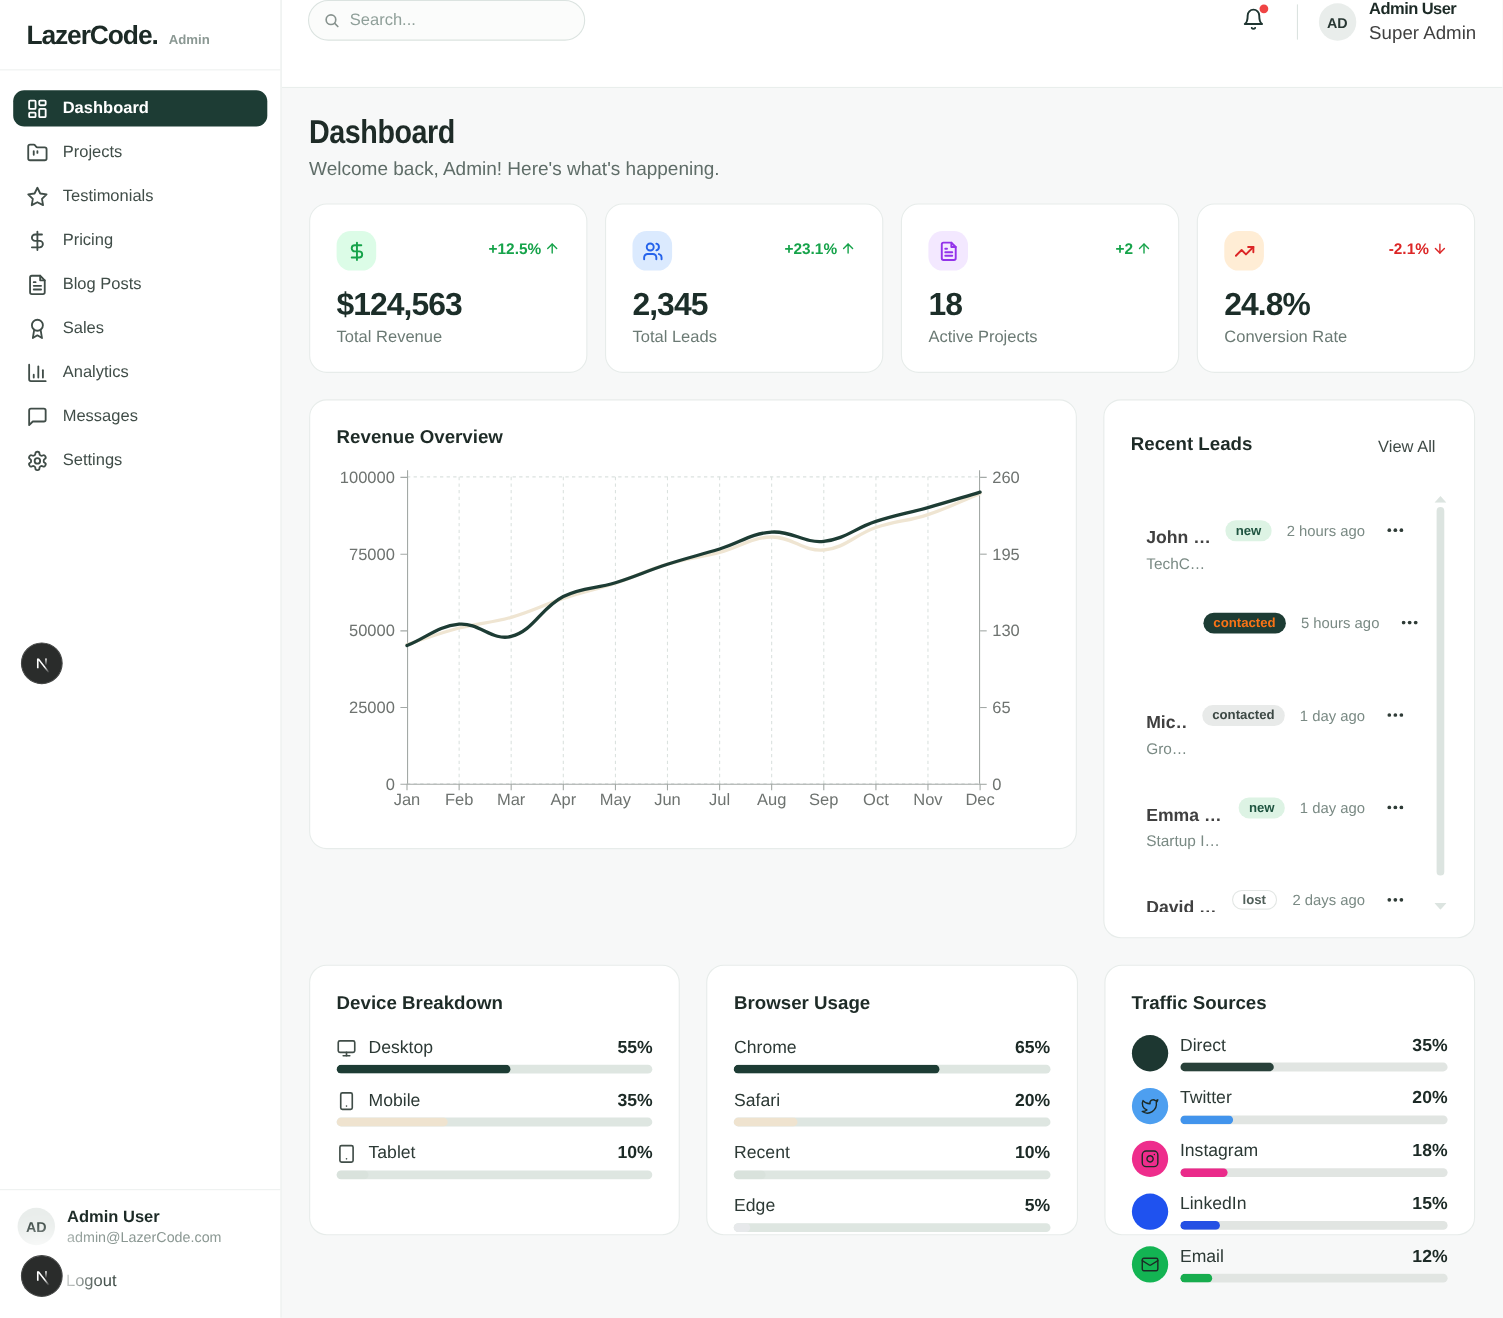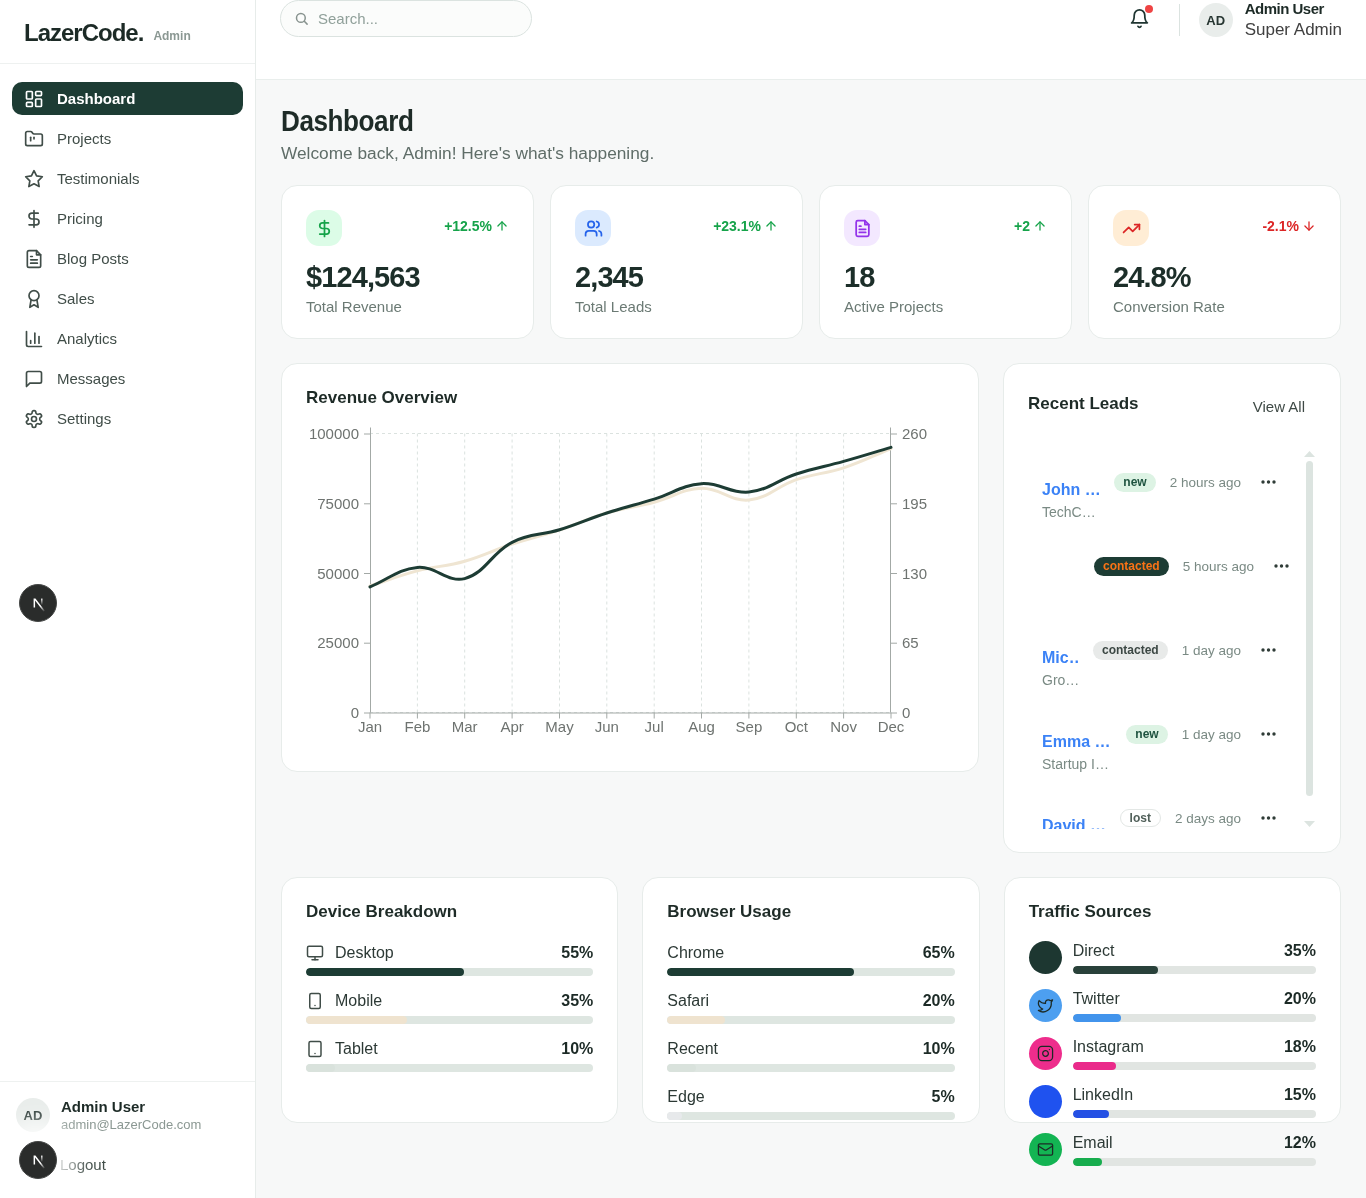--- a/index.html
+++ b/index.html
@@ -41,21 +41,21 @@
 .slab { font-size:15px; color:#6b7a74; margin-top:6px; }
 .row2 { display:grid; grid-template-columns:698px 1fr; gap:24px; margin-top:24px; align-items:start; }
 .card { background:#fff; border:1px solid #e7ecea; border-radius:16px; padding:24px; }
 .ctitle { font-size:17px; font-weight:bold; color:#1e2b27; }
 .row3 { display:grid; grid-template-columns:repeat(3,1fr); gap:24px; margin-top:24px; }
 .row3 .card { height:246px; }
 .nextbadge { position:fixed; left:19px; width:38px; height:38px; border-radius:50%; background:#2a2c2b; border:1px solid #454746; box-shadow:0 0 26px 18px rgba(255,255,255,0.92); display:flex; align-items:center; justify-content:center; z-index:50; }
 .llist { margin-top:36px; height:378px; overflow:hidden; padding-left:14px; padding-right:40px; }
 .lead { display:flex; align-items:center; gap:14px; height:62px; margin-bottom:22px; }
 .linfo { flex:1; min-width:0; }
-.lname { font-size:16px; font-weight:bold; color:#3b82f6; white-space:nowrap; overflow:hidden;margin-top:36px; }
+.lname { font-size:16px; font-weight:bold; color:#404040; white-space:nowrap; overflow:hidden;margin-top:36px; }
 .lcomp { font-size:14px; color:#7a8a84; margin-top:5px; white-space:nowrap; overflow:hidden; }
 .badge { flex:none; font-size:12px; font-weight:bold; padding:2.5px 9px; border-radius:10px; }
 .bnew { background:#ddf3e4; color:#1f5440; }
 .bcon { background:#1d3c34; color:#f97316;margin-left:38px; }
 .bqua { background:#e8eae9; color:#3c4844; }
 .blost { background:#fff; color:#51605a; border:1px solid #e3e7e5; padding:1px 9px; }
 .ltime { flex:none; font-size:13.5px; color:#7a8a84; }
 .ldots { flex:none; margin-left:6px; display:flex; align-items:center; }
 .sbar { position:absolute; right:27px; top:97px; width:7px; height:335px; border-radius:4px; background:#dce4e0; }
 .prow { margin-bottom:15px; }

